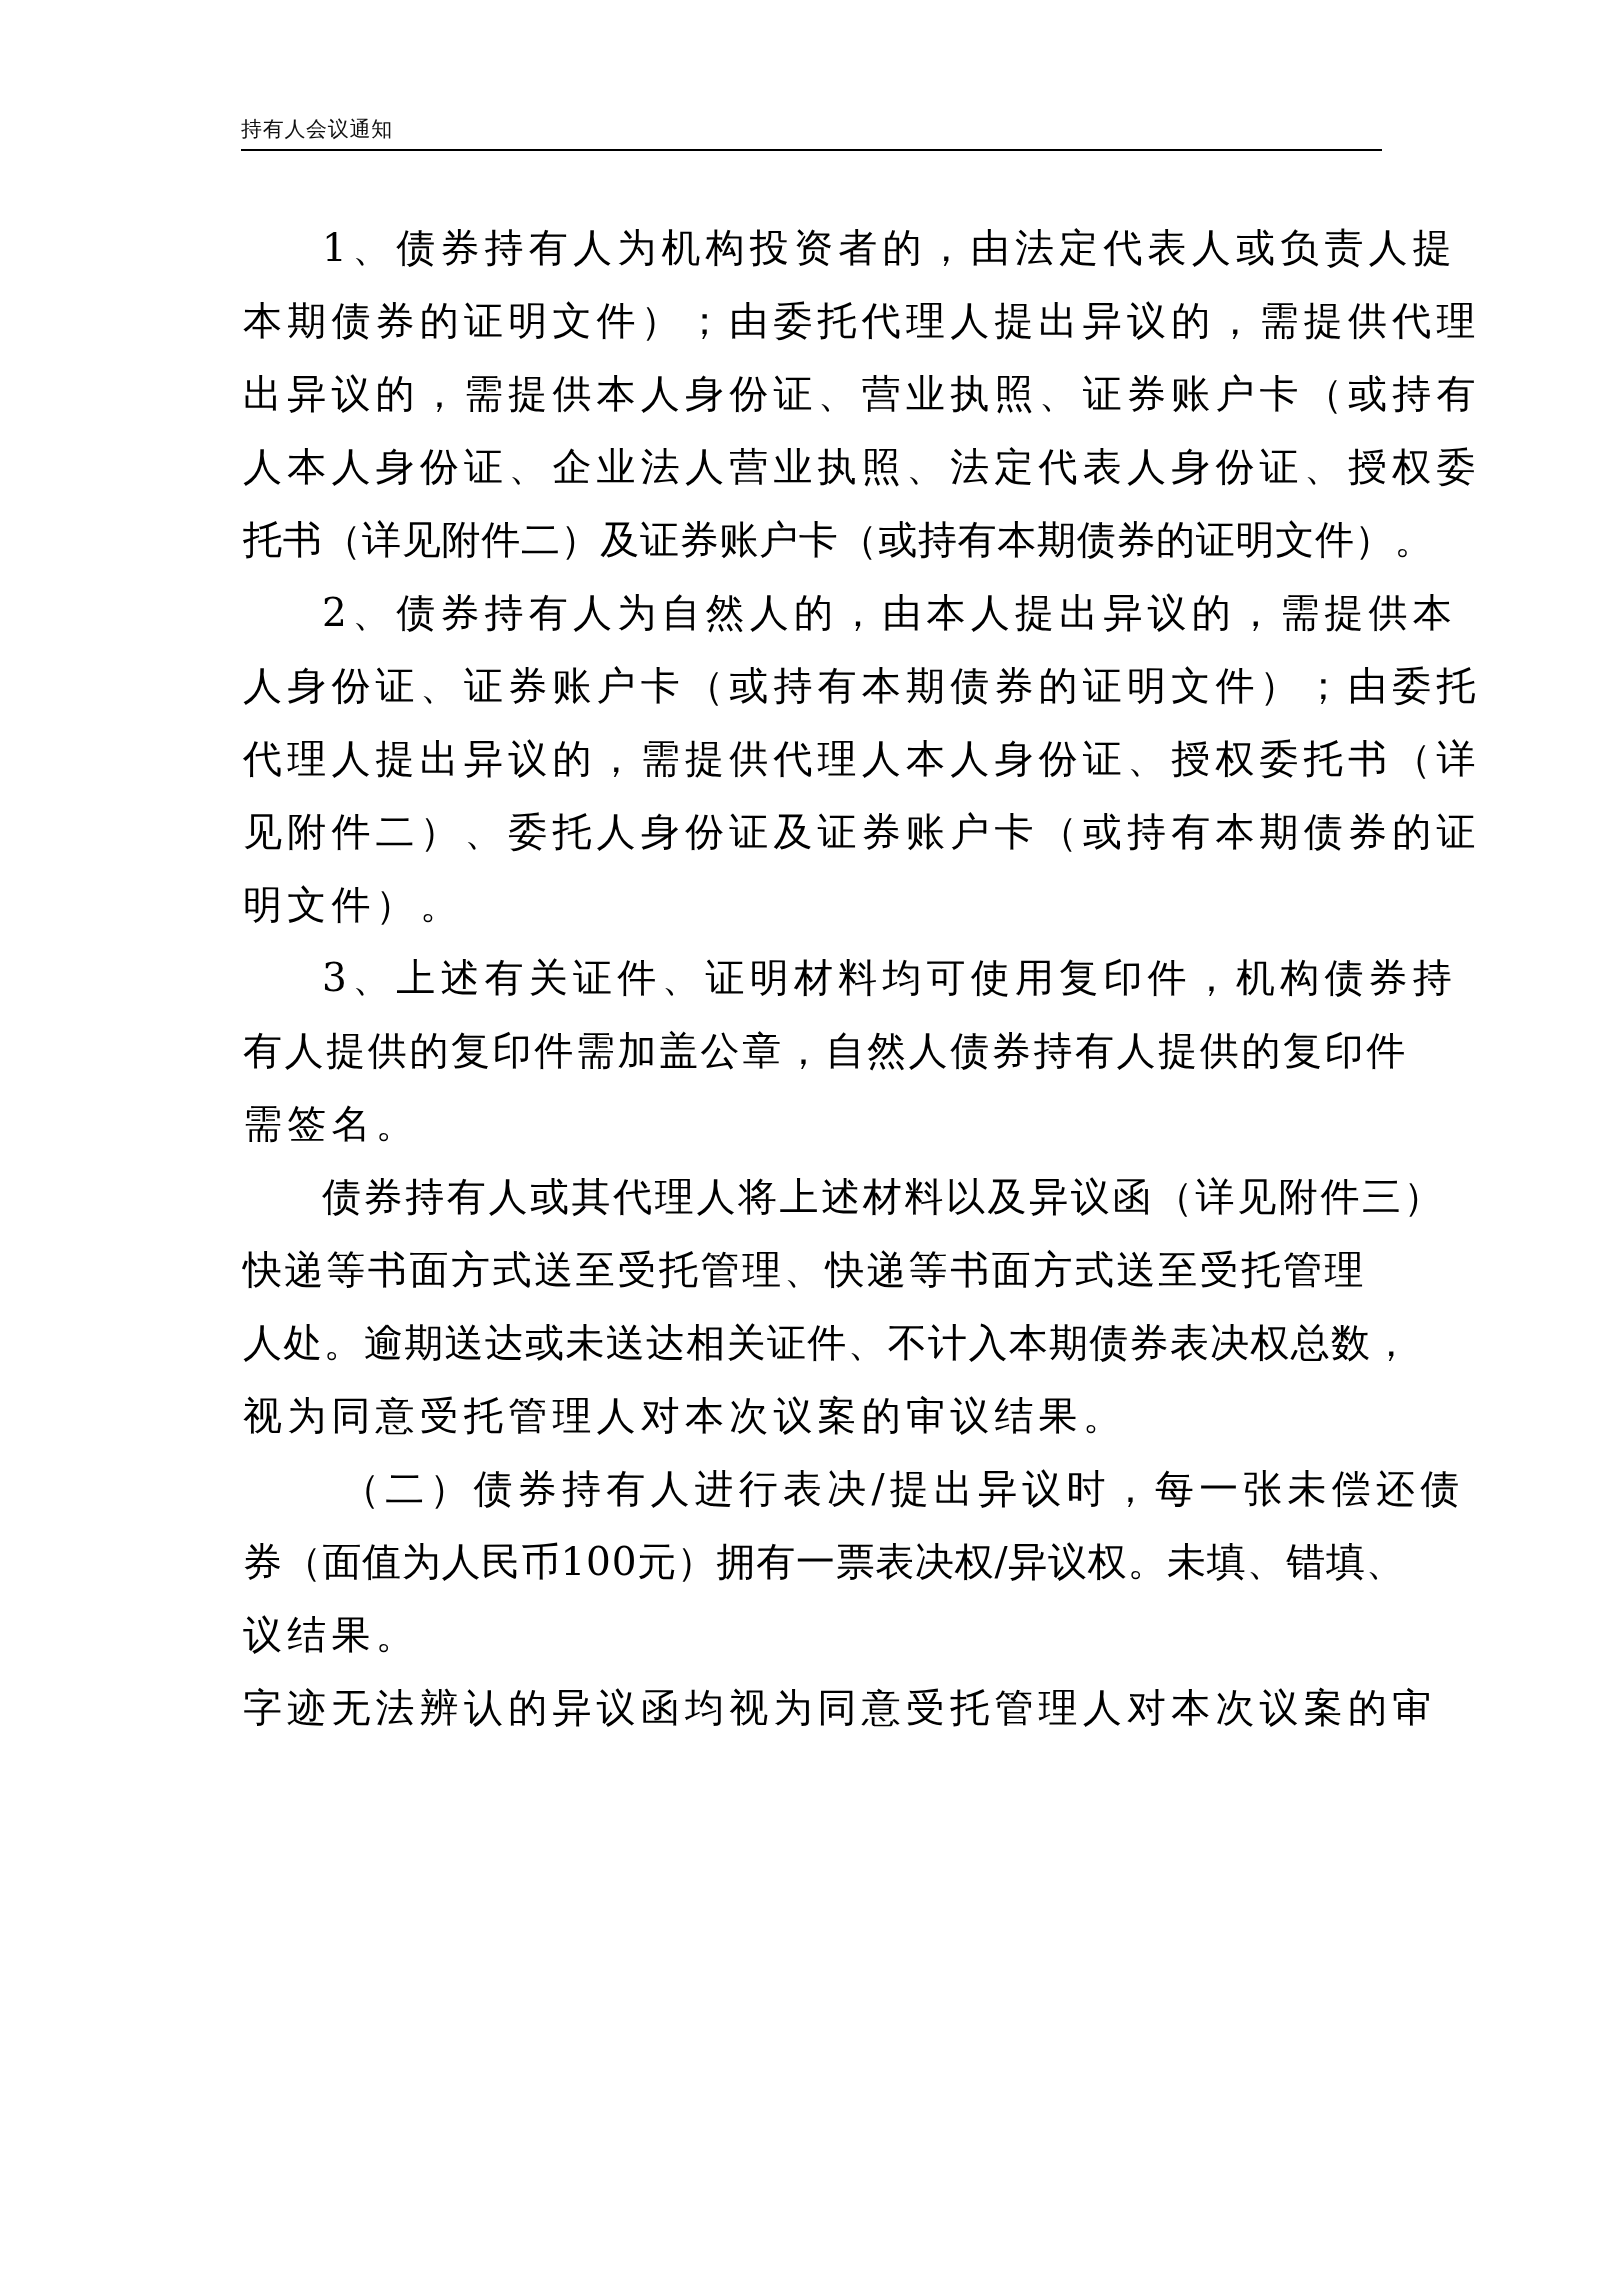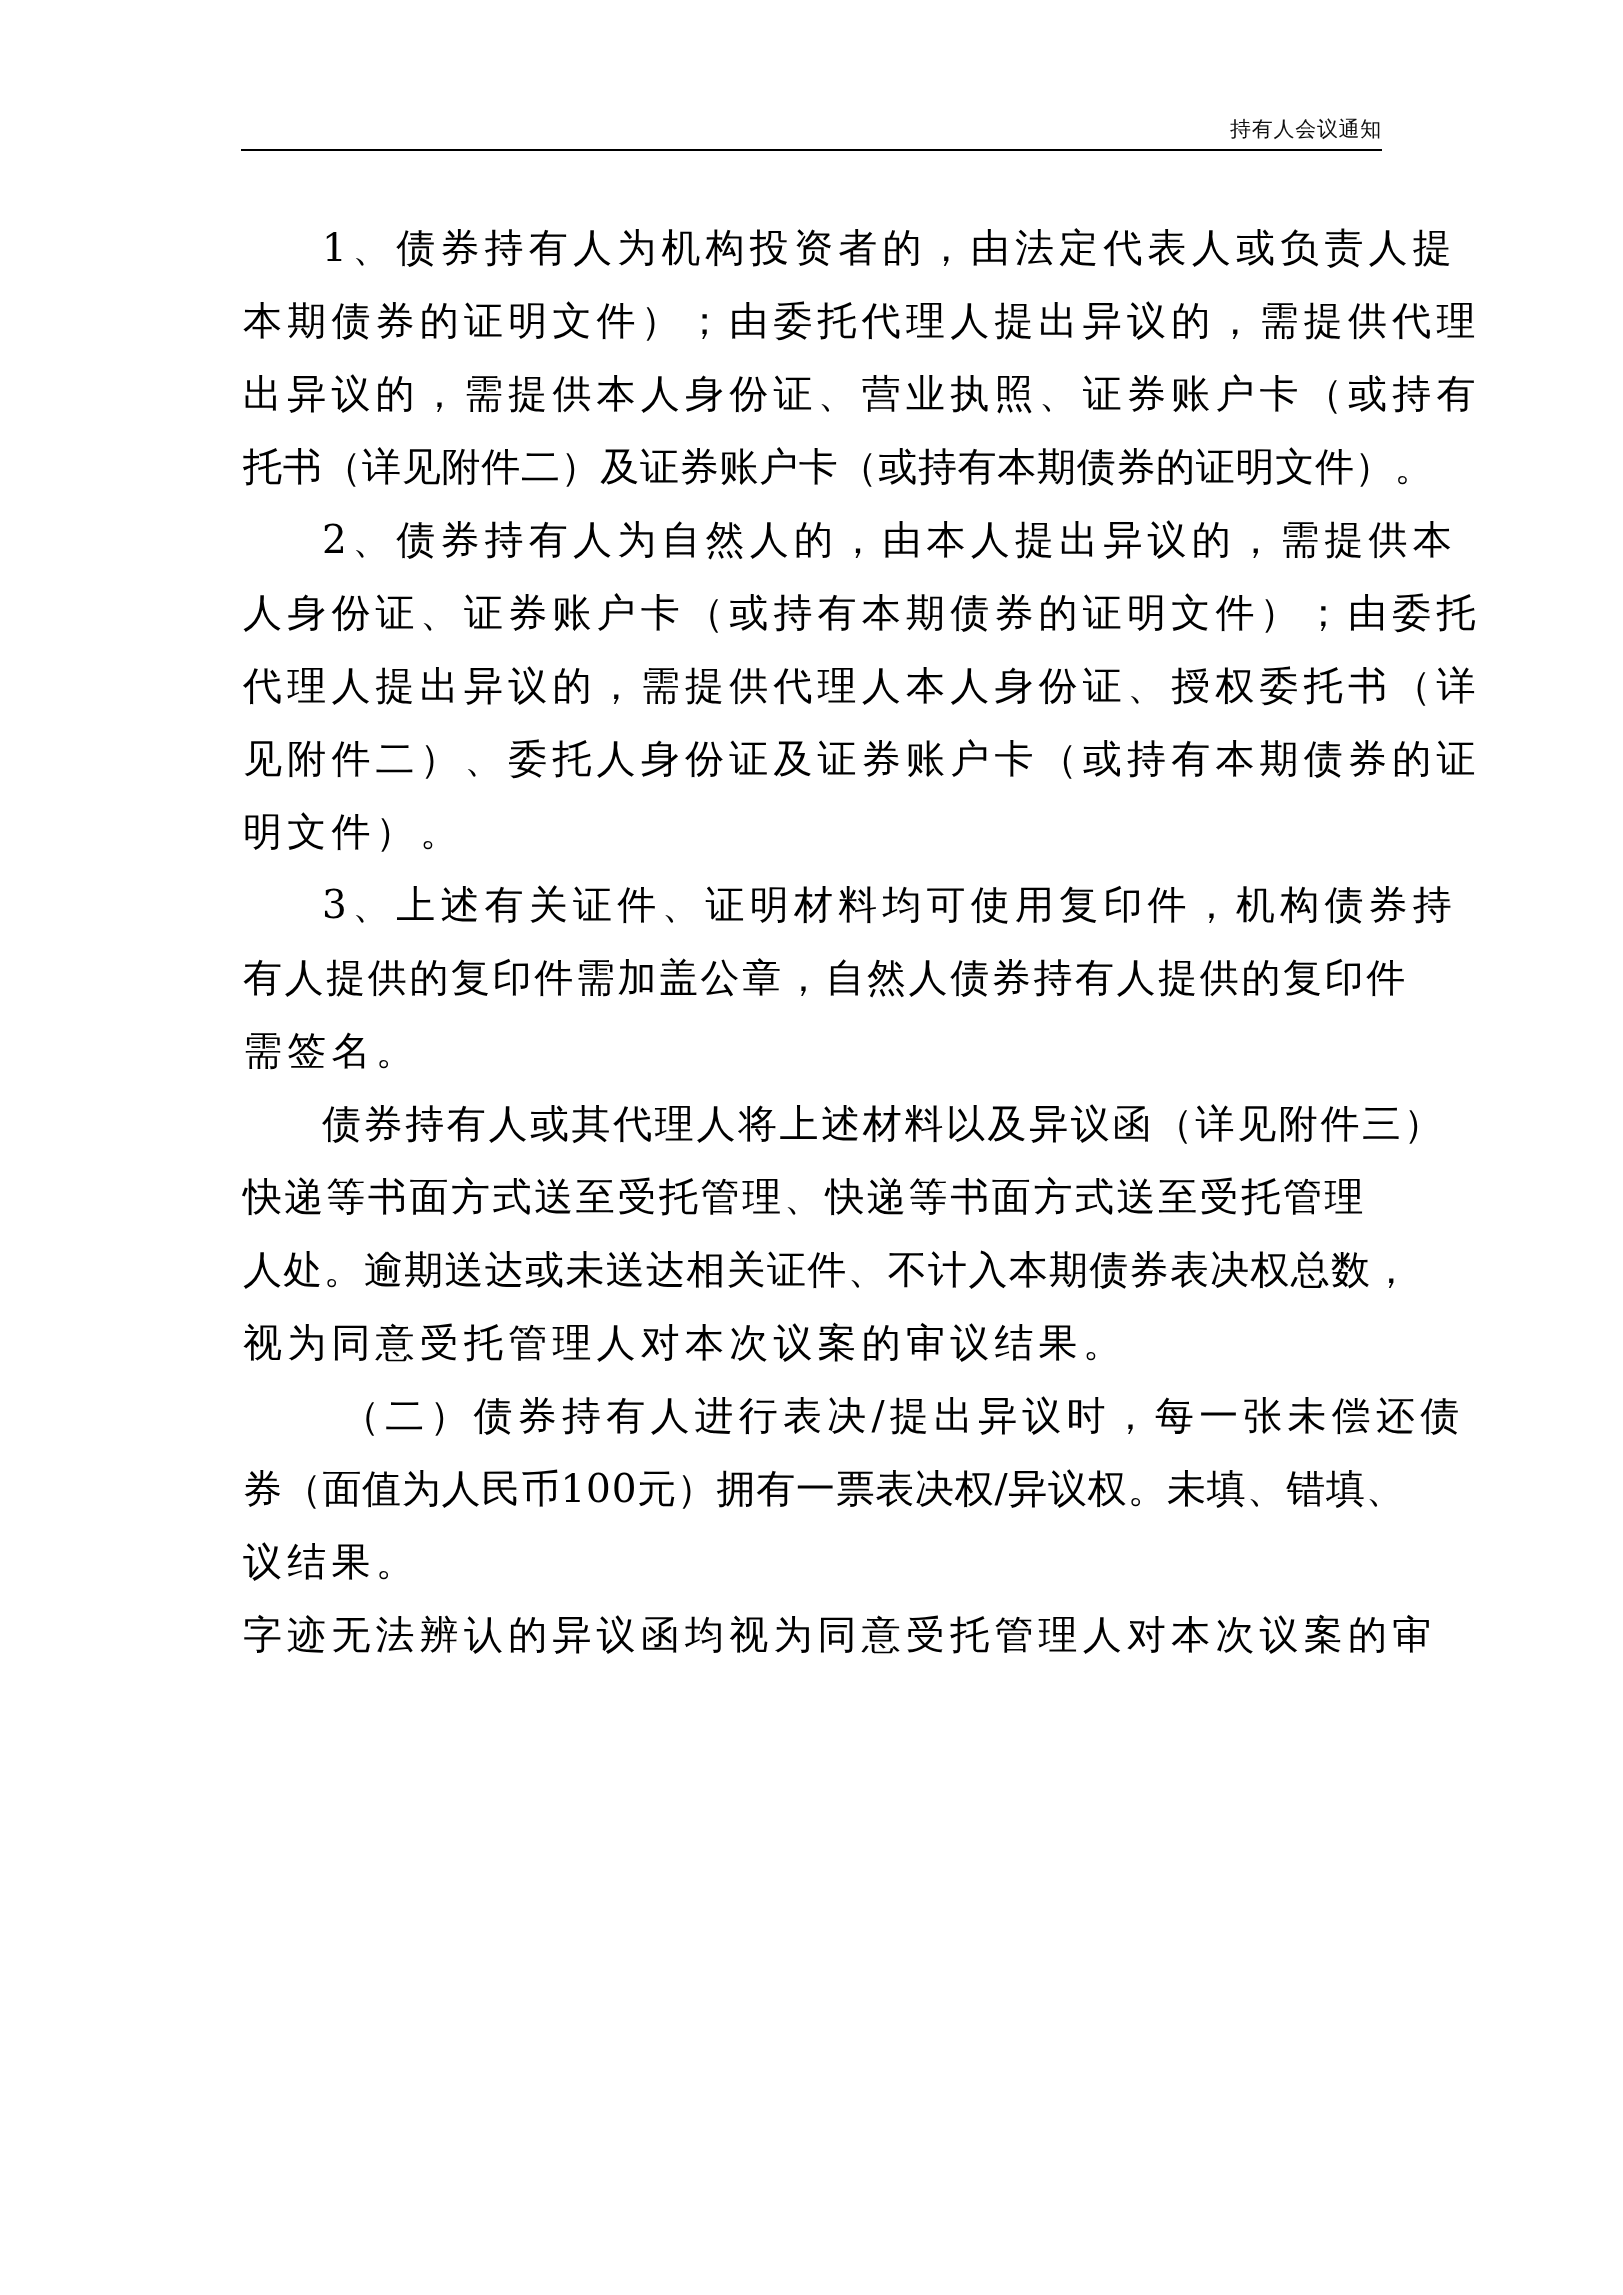--- a/index.html
+++ b/index.html
@@ -26,21 +26,21 @@
     position: absolute;
     left: 241px;
     top: 115px;
     width: 1141px;
     height: 38px;
   }
   .header-title {
     position: absolute;
     left: 0; right: 0;
     top: 0;
-    text-align: right;
+    text-align: left;
     font-size: 21px;
     line-height: 29px;
     letter-spacing: 0.7px;
     color: #111;
   }
   .header-rule {
     position: absolute;
     left: 0; right: 0;
     top: 34px;
     height: 2px;
@@ -82,20 +82,21 @@
     <div class="header-title">持有人会议通知</div>
     <div class="header-rule"></div>
   </div>
 
   <div class="body">
 
     <p class="para" style="text-indent:0">
       <span class="line first">1、债券持有人为机构投资者的，由法定代表人或负责人提</span>
       <span class="line">本期债券的证明文件）；由委托代理人提出异议的，需提供代理</span>
       <span class="line">出异议的，需提供本人身份证、营业执照、证券账户卡（或持有</span>
+      <span class="line">人本人身份证、企业法人营业执照、法定代表人身份证、授权委</span>
       <span class="line" style="letter-spacing:0.7px">托书（详见附件二）及证券账户卡（或持有本期债券的证明文件）。</span>
     </p>
 
     <p class="para" style="text-indent:0">
       <span class="line first">2、债券持有人为自然人的，由本人提出异议的，需提供本</span>
       <span class="line">人身份证、证券账户卡（或持有本期债券的证明文件）；由委托</span>
       <span class="line">代理人提出异议的，需提供代理人本人身份证、授权委托书（详</span>
       <span class="line">见附件二）、委托人身份证及证券账户卡（或持有本期债券的证</span>
       <span class="line">明文件）。</span>
     </p>

